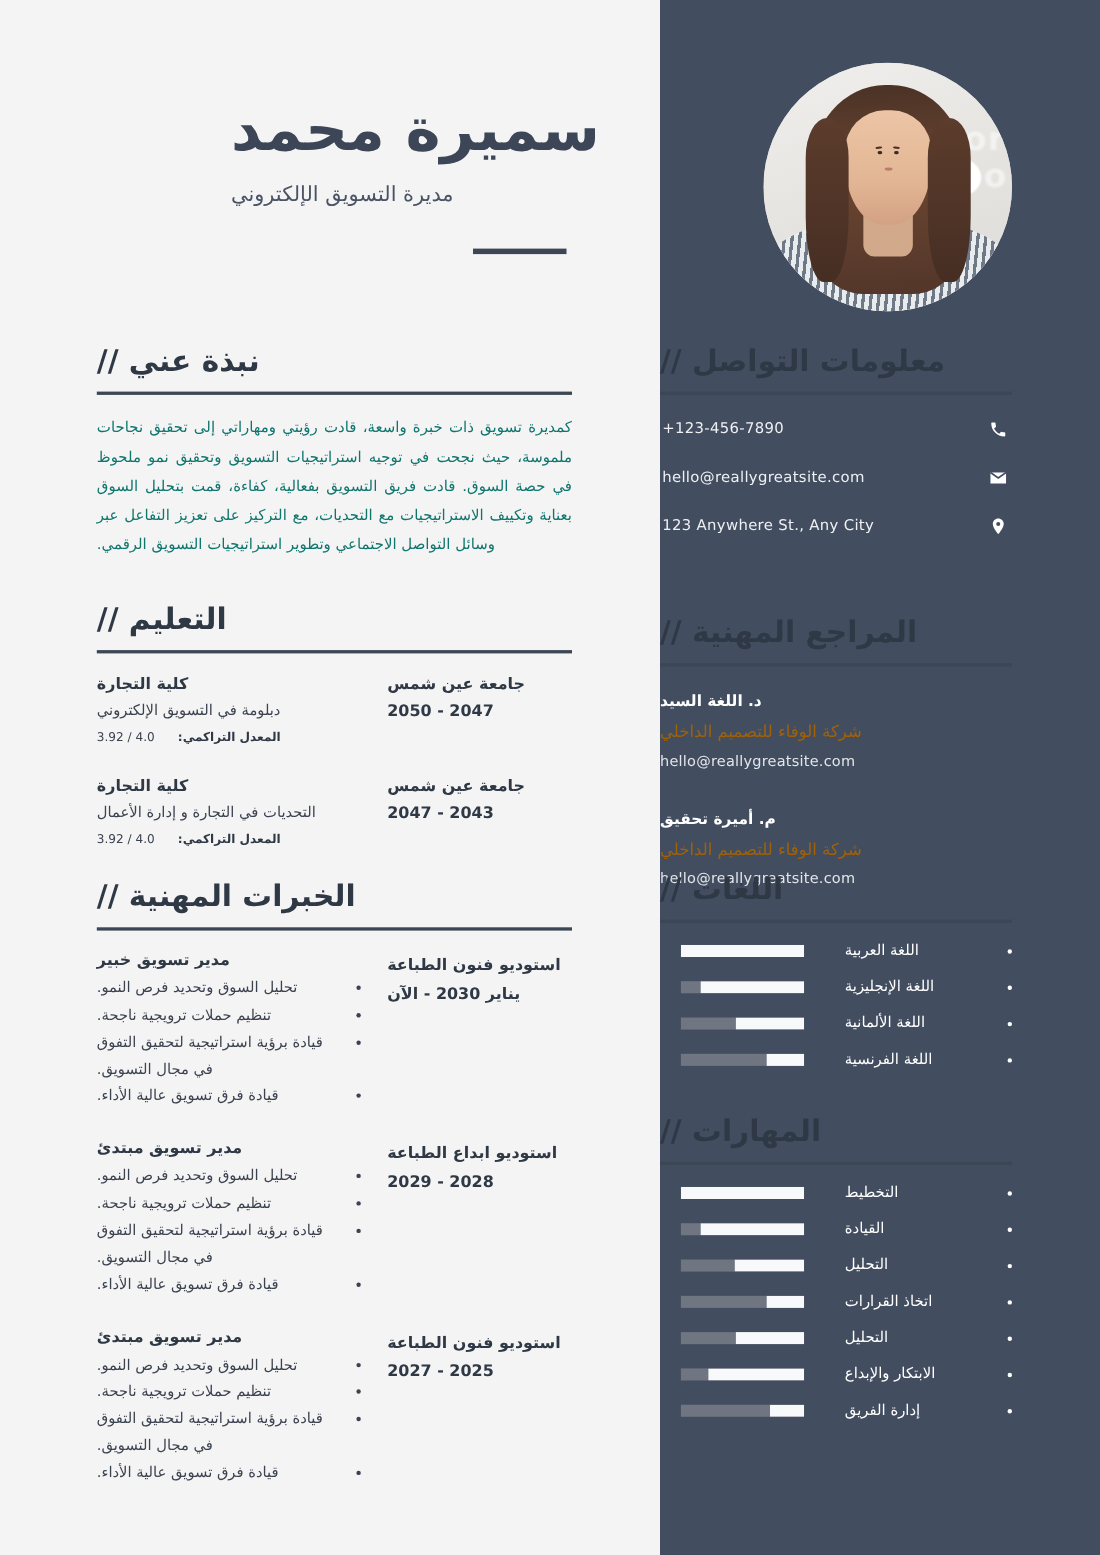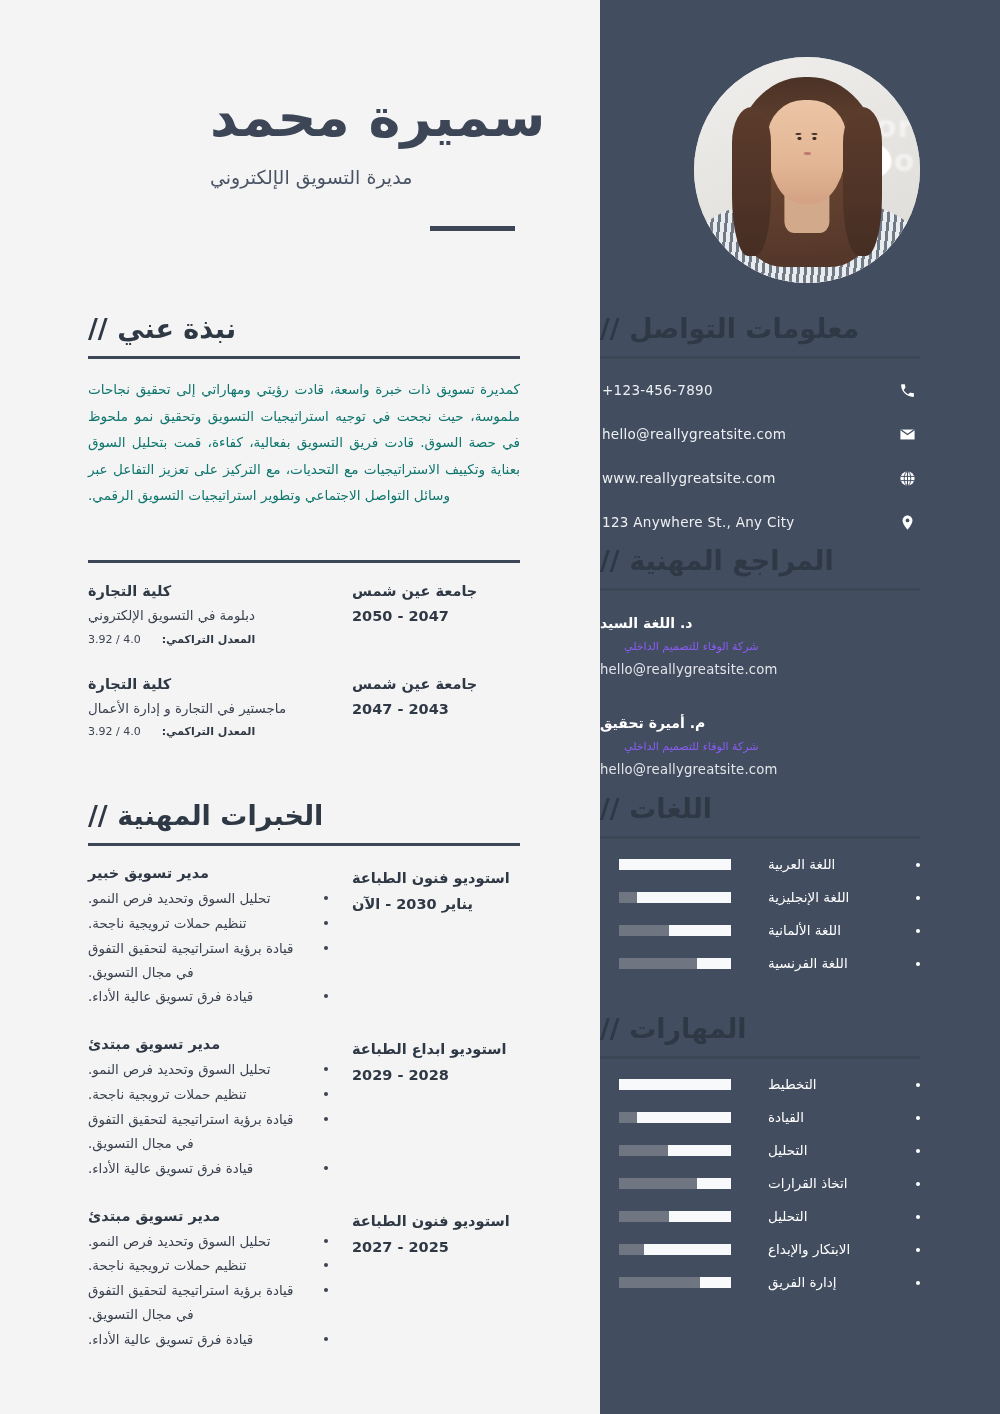--- a/index.html
+++ b/index.html
@@ -256,21 +256,21 @@
     text-align: left;
     direction: ltr;
     font-size: 13.5px;
     color: #eef0f3;
     letter-spacing: .3px;
     padding-left: 2px;
   }
 
   .ref-item { margin-top: 20px; text-align: left; direction: rtl; }
   .ref-name { font-size: 14px; font-weight: 700; color: #ffffff; line-height: 1.85; }
-  .ref-company { font-size: 11px; color: #8b5cf6; line-height: 1.85; margin-left: 24px; }
+  .ref-company { font-size: 15px; color: #a16207; line-height: 1.85; }
   .ref-mail { font-size: 13.2px; color: #e2e5ea; direction: ltr; text-align: left; line-height: 1.95; letter-spacing: .2px; }
 
   .bar-row {
     display: flex;
     direction: rtl;
     align-items: center;
     margin-top: 17px;
     gap: 15px;
   }
   .bar-label {
@@ -338,20 +338,24 @@
   <div class="left" style="top:313px;">
     <div class="sec-title">
       <span>نبذة عني</span>
       <span class="slash">//</span>
     </div>
     <div class="rule"></div>
     <div class="about-text">كمديرة تسويق ذات خبرة واسعة، قادت رؤيتي ومهاراتي إلى تحقيق نجاحات ملموسة، حيث نجحت في توجيه استراتيجيات التسويق وتحقيق نمو ملحوظ في حصة السوق. قادت فريق التسويق بفعالية، كفاءة، قمت بتحليل السوق بعناية وتكييف الاستراتيجيات مع التحديات، مع التركيز على تعزيز التفاعل عبر وسائل التواصل الاجتماعي وتطوير استراتيجيات التسويق الرقمي.</div>
   </div>
 
   <div class="left" style="top:548px;">
+    <div class="sec-title">
+      <span>التعليم</span>
+      <span class="slash">//</span>
+    </div>
     <div class="rule"></div>
 
     <div class="edu-item">
       <div class="edu-when">
         <div>جامعة عين شمس</div>
         <div>2047 - 2050</div>
       </div>
       <div class="edu-what">
         <div class="edu-school">كلية التجارة</div>
         <div class="edu-degree">دبلومة في التسويق الإلكتروني</div>
@@ -363,21 +367,21 @@
       </div>
     </div>
 
     <div class="edu-item" style="margin-top:22px">
       <div class="edu-when">
         <div>جامعة عين شمس</div>
         <div>2043 - 2047</div>
       </div>
       <div class="edu-what">
         <div class="edu-school">كلية التجارة</div>
-        <div class="edu-degree">ماجستير في التجارة و إدارة الأعمال</div>
+        <div class="edu-degree">التحديات في التجارة و إدارة الأعمال</div>
         <div class="edu-gpa">
           <b>المعدل التراكمي:</b>
           <span style="display:inline-block;width:14px"></span>
           <span>4.0 / 3.92</span>
         </div>
       </div>
     </div>
   </div>
 
   <div class="left" style="top:800px;">
@@ -455,45 +459,33 @@
     <div class="contact-row">
       <span class="c-icon">
         <svg viewBox="0 0 24 24">
             <path d="M2 5h20v14H2z" fill="#fff"></path>
             <path d="M2 5l10 7 10-7" fill="none" stroke="#424d5f" stroke-width="2"></path>
           </svg>
       </span>
       <span class="c-text">hello@reallygreatsite.com</span>
     </div>
 
-    <div class="contact-row">
-      <span class="c-icon">
-        <svg viewBox="0 0 24 24">
-            <circle cx="12" cy="12" r="10" fill="#fff"></circle>
-            <g fill="none" stroke="#424d5f" stroke-width="1.4">
-              <ellipse cx="12" cy="12" rx="4.6" ry="10"></ellipse>
-              <path d="M2.4 9h19.2M2.4 15h19.2M12 2v20"></path>
-            </g>
-          </svg>
-      </span>
-      <span class="c-text">www.reallygreatsite.com</span>
-    </div>
 
     <div class="contact-row">
       <span class="c-icon">
         <svg viewBox="0 0 24 24">
             <path d="M12 2c-3.9 0-7 3.1-7 7 0 5.3 7 13 7 13s7-7.7 7-13c0-3.9-3.1-7-7-7z"></path>
             <circle cx="12" cy="9" r="2.6" fill="#424d5f"></circle>
           </svg>
       </span>
       <span class="c-text">123 Anywhere St., Any City</span>
     </div>
   </div>
 
-  <div class="side" style="top:545px;">
+  <div class="side" style="top:560px;">
     <div class="sec-title">
       <span>المراجع المهنية</span>
       <span class="slash">//</span>
     </div>
     <div class="rule"></div>
 
     <div class="ref-item">
       <div class="ref-name">د. اللغة السيد</div>
       <div class="ref-company">شركة الوفاء للتصميم الداخلي</div>
       <div class="ref-mail">hello@reallygreatsite.com</div>

